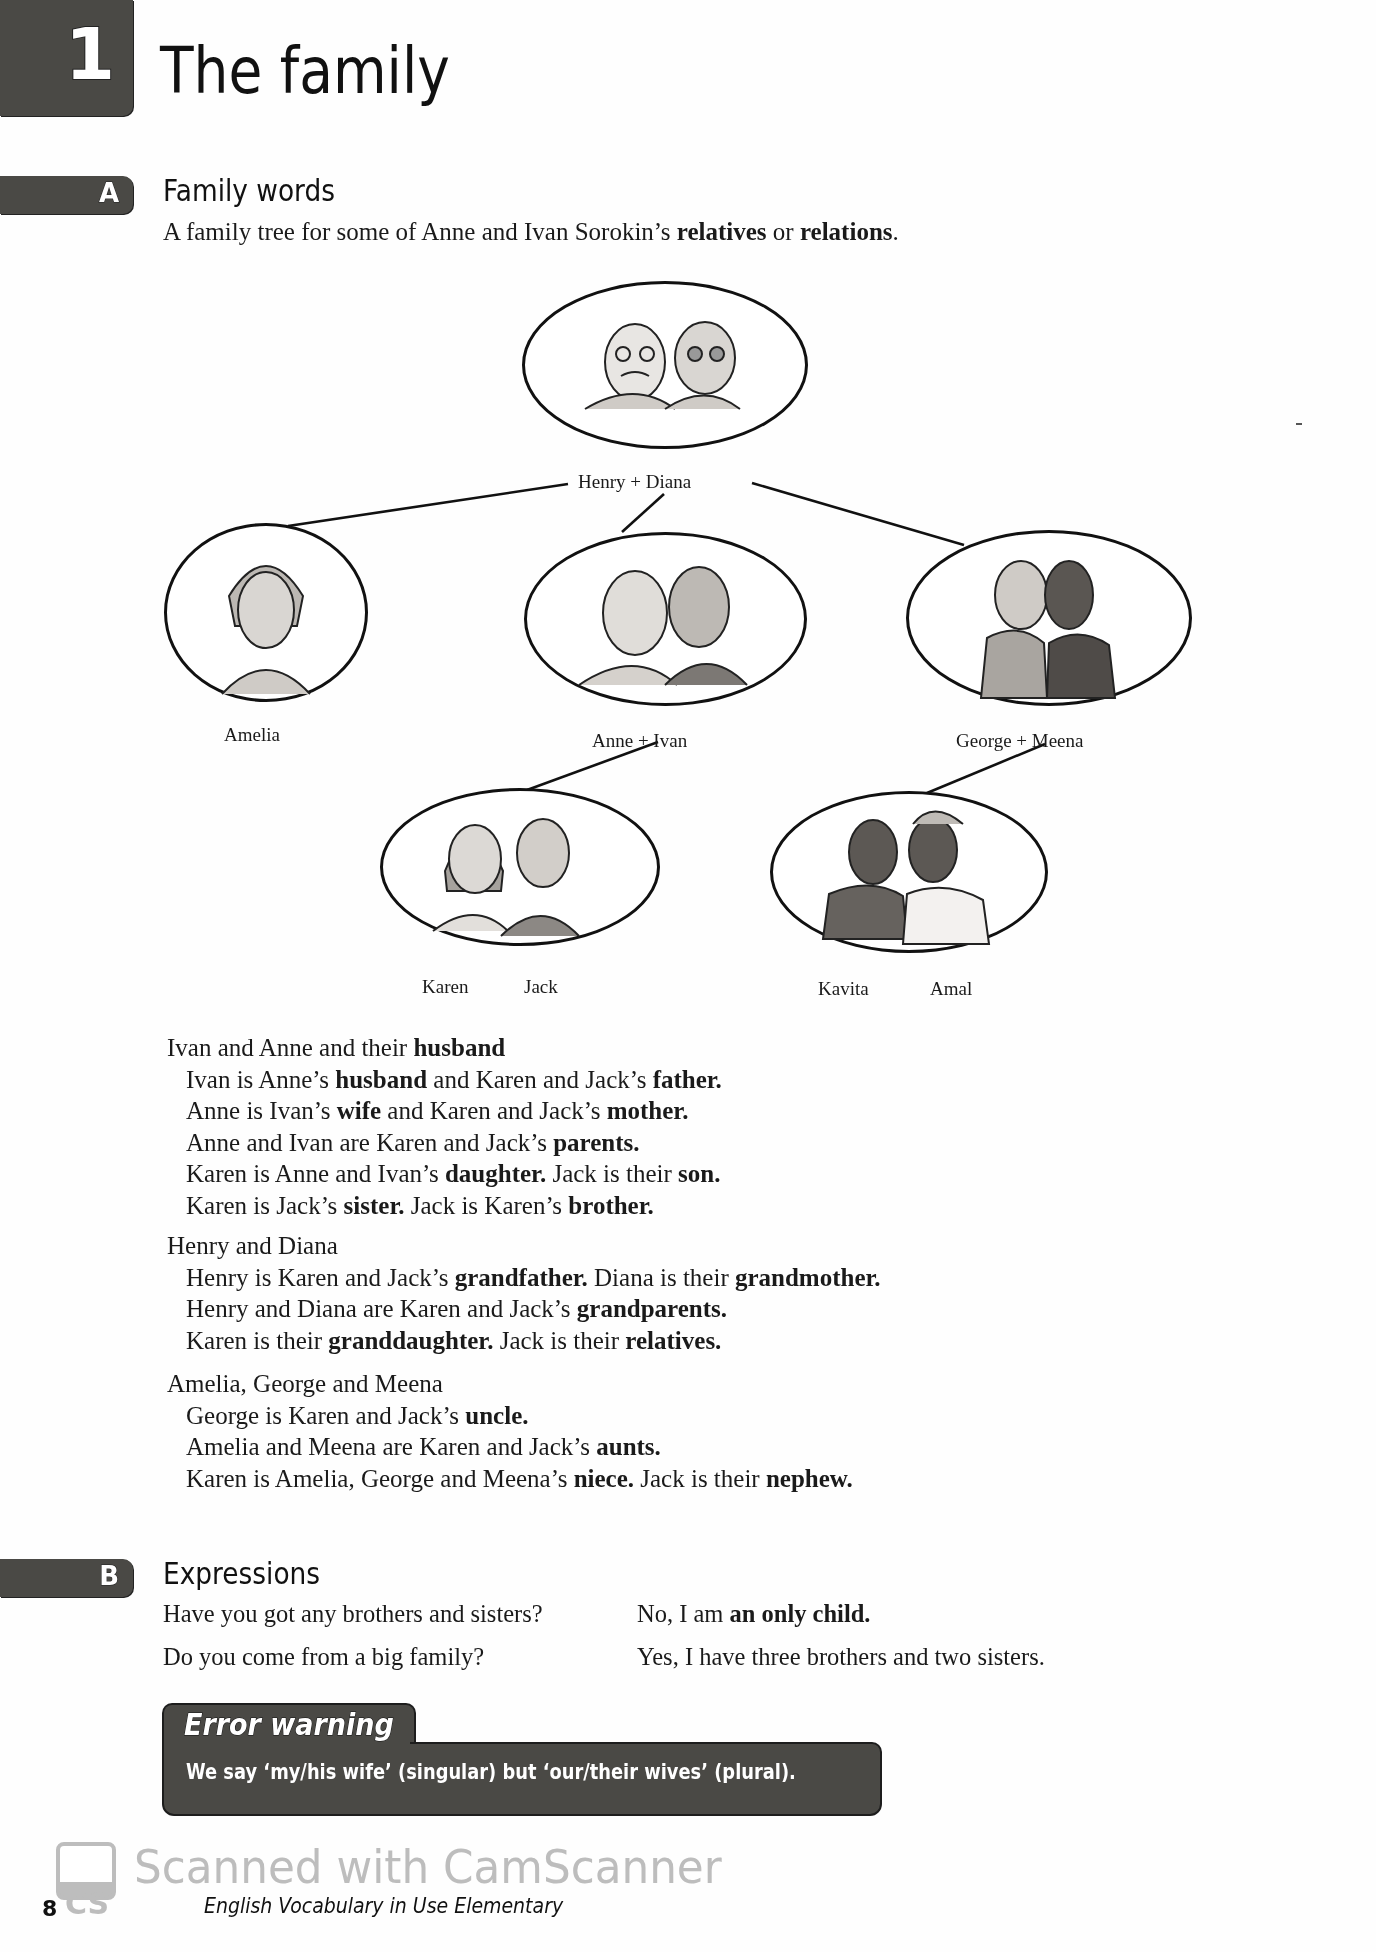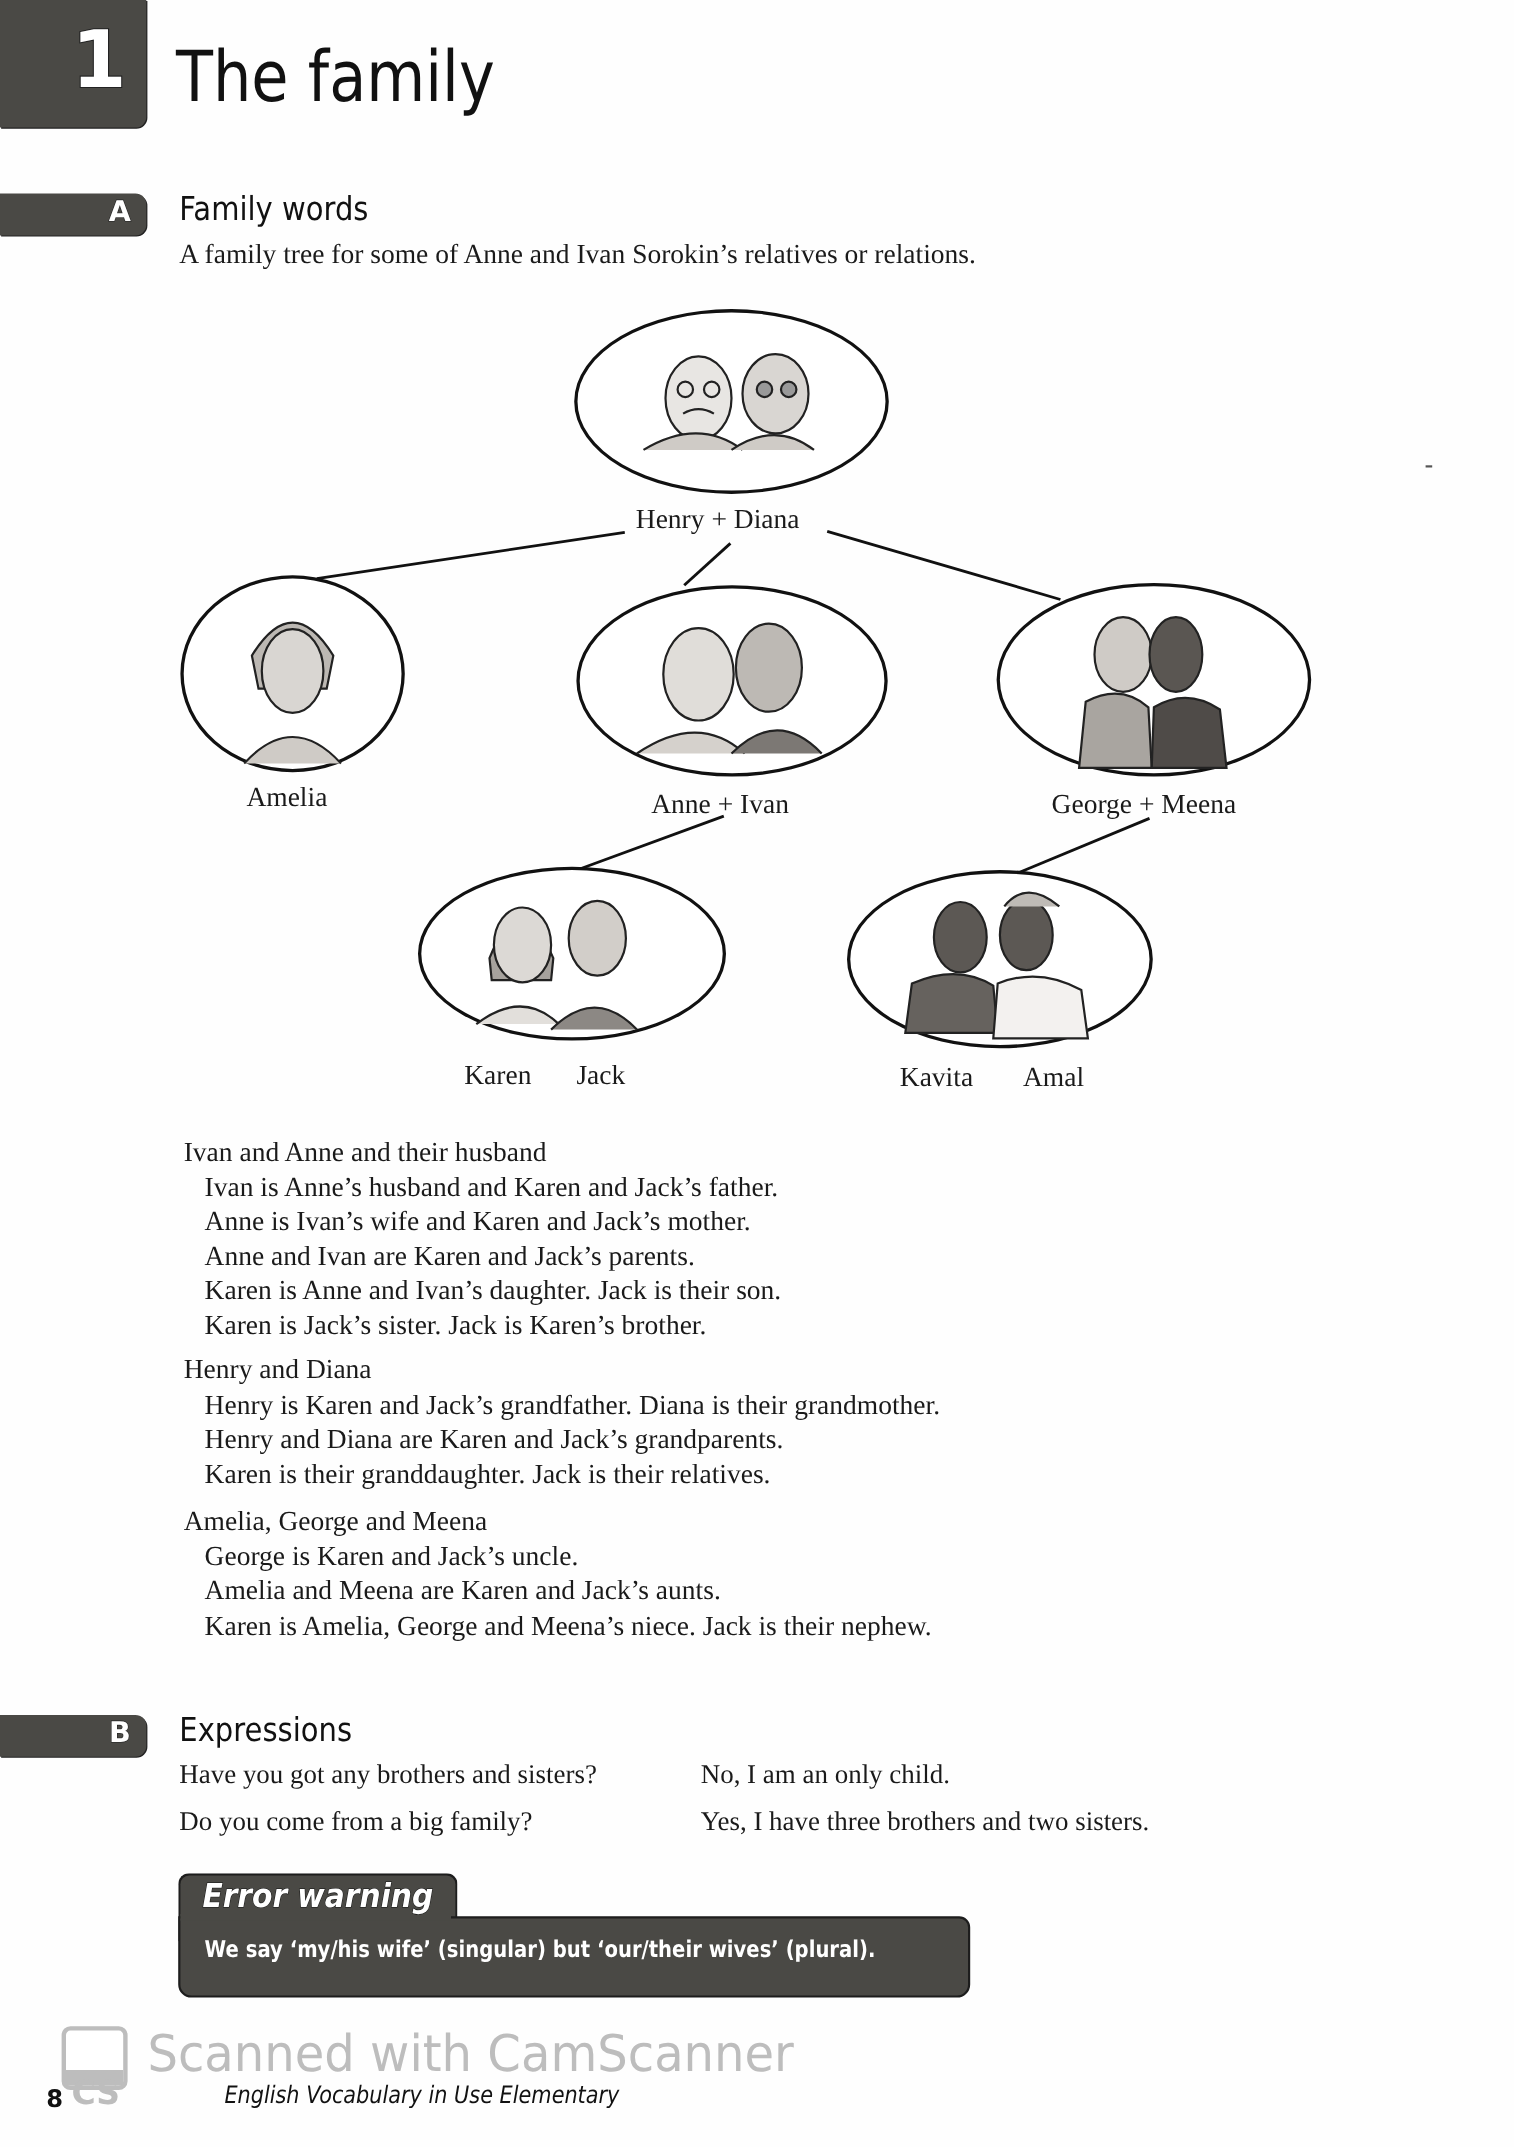--- a/index.html
+++ b/index.html
@@ -38,25 +38,25 @@
     position: absolute; right: 14px; top: 2px;
     font-family: "DejaVu Sans", sans-serif; font-size: 26px; font-weight: 700;
     color: #fff; -webkit-text-stroke: 1px #222; paint-order: stroke fill;
   }
   .sec-title {
     font-family: "DejaVu Sans", sans-serif; font-size: 30px; color: #111;
     transform: scaleX(0.88); transform-origin: left top; white-space: nowrap;
   }
 
   .intro { left: 163px; top: 218px; font-size: 25px; white-space: nowrap; }
-  b { font-weight: 400; }
+  b { font-weight: 700; }
 
   
   .tree { left: 0; top: 0; width: 1376px; height: 1010px; pointer-events: none; }
-  .tree-label { font-size: 25px; white-space: nowrap; }
+  .tree-label { font-size: 19px; white-space: nowrap; margin-top: 12px; }
   .portrait { border: 3px solid #111; border-radius: 50%; background: #fff; }
   .portrait svg { width: 100%; height: 100%; }
 
   
   .group { left: 165px; font-size: 25px; line-height: 31.5px; white-space: nowrap; }
   .group .head { margin-left: 2px; }
   .group .line { margin-left: 21px; }
 
   .expr { left: 163px; font-size: 24.5px; white-space: nowrap; }
   .expr .q { position: absolute; left: 0; }

